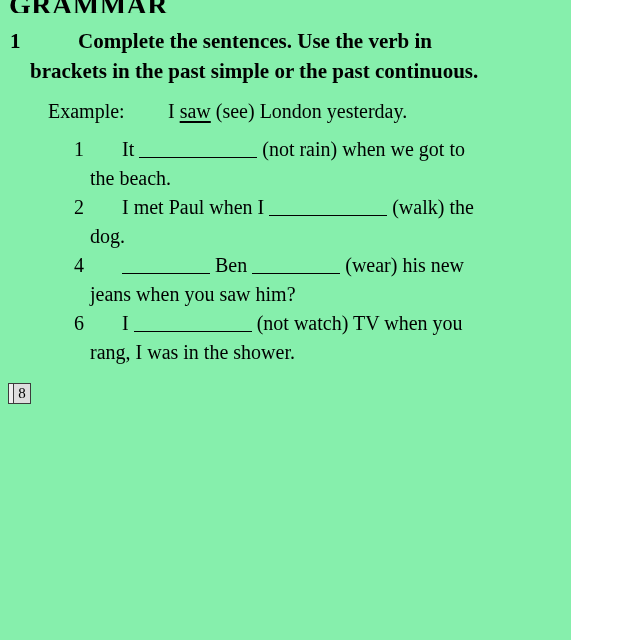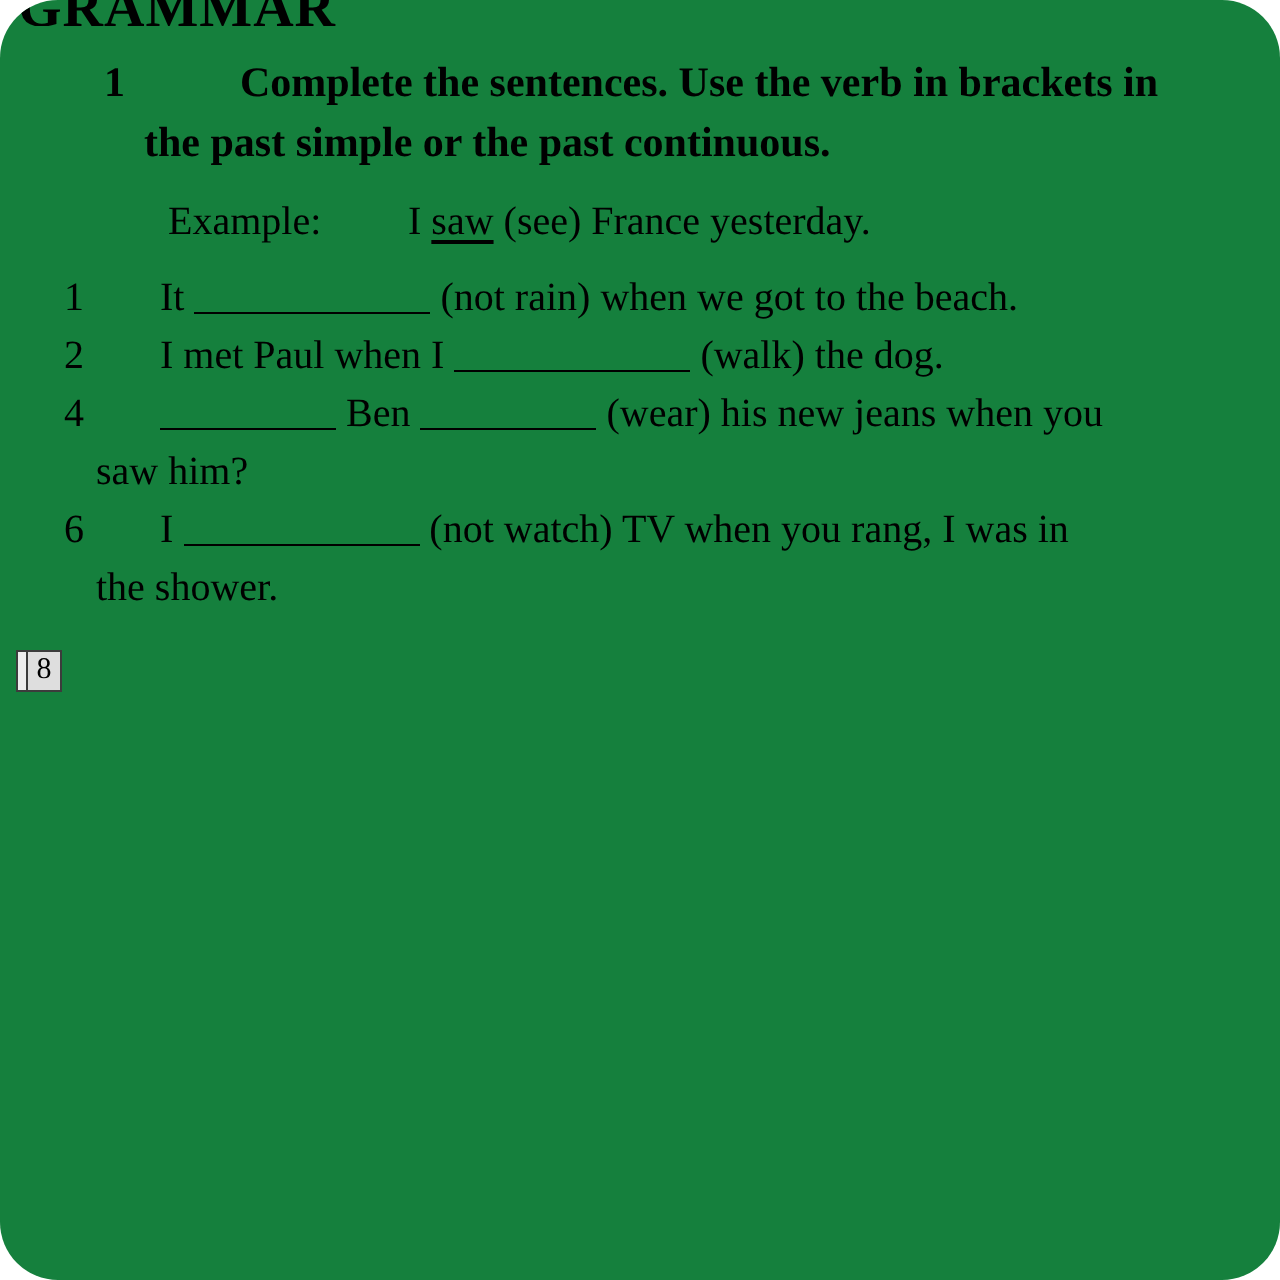--- a/index.html
+++ b/index.html
@@ -1,35 +1,35 @@
 <!DOCTYPE html>
 <html><head>
 <meta charset="utf-8">
 <style>
   * { box-sizing: border-box; }
   html, body { margin: 0; padding: 0; background: #ffffff; }
   .page {
-    width: 640px; height: 640px; background: #15803d;
+    width: 571px; height: 640px; background: #86efac;
     font-family: "Liberation Serif", serif; color: #000;
-    overflow: hidden; position: relative; border-radius: 29px;
+    overflow: hidden; position: relative;
   }
   .header-clip { height: 13px; overflow: hidden; padding-left: 9px; }
   .header-title {
     font-size: 28px; font-weight: 700; line-height: 28px;
     margin-top: -16px; letter-spacing: 0.5px; display: inline-block;
   }
   .exercise-heading {
     margin-top: 13px; font-weight: 700; font-size: 21px; line-height: 30px;
-    padding-left: 30px; padding-right: 58px; text-indent: -20px; margin-left: 42px;
+    padding-left: 30px; padding-right: 58px; text-indent: -20px;
   }
   .exercise-number { display: inline-block; width: 68px; text-indent: 0; }
   .example { margin-top: 11px; font-size: 20px; line-height: 29px; padding-left: 48px; }
-  .example-label { display: inline-block; width: 120px; margin-left: 36px; }
+  .example-label { display: inline-block; width: 120px; }
   .example-answer { text-decoration: underline; text-underline-offset: 3px; }
-  #items-container { margin-top: 9px; }
+  #items-container { margin-top: 9px; padding-left: 42px; }
   .item {
     font-size: 20px; line-height: 29px;
     padding-left: 48px; padding-right: 88px; text-indent: -16px;
   }
   .item-number { display: inline-block; width: 48px; text-indent: 0; }
   .blank {
     display: inline-block; border-bottom: 1.5px solid #000;
     vertical-align: -2px; height: 0.6em;
   }
   .blank.long { width: 118px; }
@@ -51,21 +51,21 @@
   <div class="header-clip">
     <div class="header-title">GRAMMAR</div>
   </div>
 
   <div class="exercise-heading">
     <span class="exercise-number">1</span><span>Complete the sentences. Use the verb in brackets in the past simple or the past continuous.</span>
   </div>
 
   <div class="example">
     <span class="example-label">Example:</span><span>I</span>
-    <span class="example-answer">saw</span><span> (see) France yesterday.</span>
+    <span class="example-answer">saw</span><span> (see) London yesterday.</span>
   </div>
 
   <div id="items-container">
       <div class="item"><span class="item-number">1</span>It <span class="blank long"></span> (not rain) when we got to the beach.</div>
       <div class="item"><span class="item-number">2</span>I met Paul when I <span class="blank long"></span> (walk) the dog.</div>
       <div class="item"><span class="item-number">4</span><span class="blank medium"></span> Ben <span class="blank medium"></span> (wear) his new jeans when you saw him?</div>
       <div class="item"><span class="item-number">6</span>I <span class="blank long"></span> (not watch) TV when you rang, I was in the shower.</div>
     </div>
 
   <div class="score-box">

